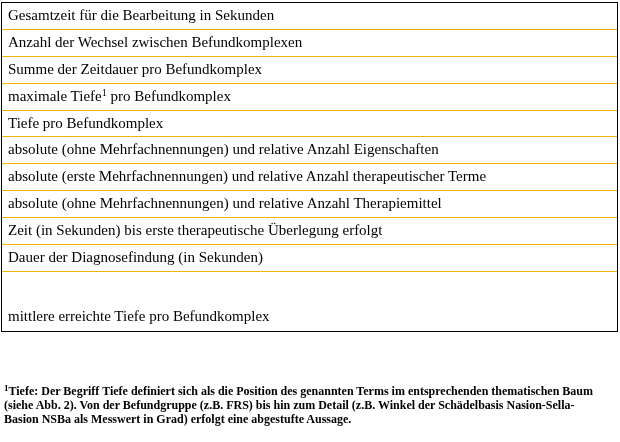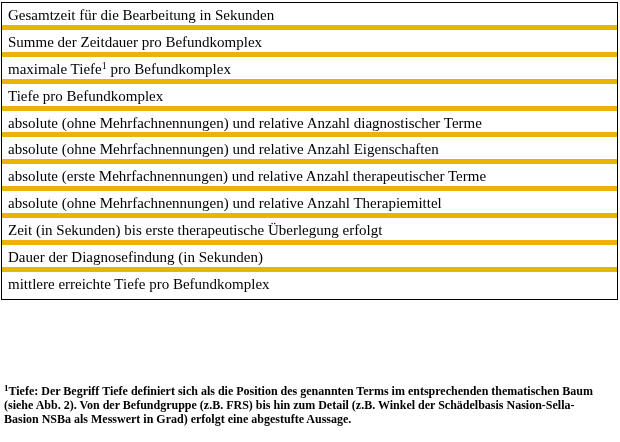--- a/index.html
+++ b/index.html
@@ -19,25 +19,26 @@
   .metrics-table {
     position: absolute;
     left: 1px;
     top: 2px;
     width: 617px;
     border: 1px solid #000000;
     background: #ffffff;
   }
   .row {
     height: 26.9px;
-    border-bottom: 5px solid #eab308;
+    border-bottom: 1px solid #eab308;
     overflow: hidden;
   }
   .row:last-child {
     border-bottom: none;
+    margin-top: 32px;
   }
   .cell {
     display: block;
     padding: 3px 4px 0 6px;
     font-size: 15px;
     line-height: 19px;
     white-space: nowrap;
   }
   sup.tref {
     font-size: 10px;
@@ -62,30 +63,30 @@
 </head>
 <body>
 
 <div class="page">
 
   <div class="metrics-table">
     <div class="row">
       <span class="cell">Gesamtzeit für die Bearbeitung in Sekunden</span>
     </div>
     <div class="row">
+      <span class="cell">Anzahl der Wechsel zwischen Befundkomplexen</span>
+    </div>
+    <div class="row">
       <span class="cell">Summe der Zeitdauer pro Befundkomplex</span>
     </div>
     <div class="row">
       <span class="cell"><span>maximale Tiefe</span><sup class="tref">1</sup><span> pro Befundkomplex</span></span>
     </div>
     <div class="row">
       <span class="cell">Tiefe pro Befundkomplex</span>
-    </div>
-    <div class="row">
-      <span class="cell">absolute (ohne Mehrfachnennungen) und relative Anzahl diagnostischer Terme</span>
     </div>
     <div class="row">
       <span class="cell">absolute (ohne Mehrfachnennungen) und relative Anzahl Eigenschaften</span>
     </div>
     <div class="row">
       <span class="cell">absolute (erste Mehrfachnennungen) und relative Anzahl therapeutischer Terme</span>
     </div>
     <div class="row">
       <span class="cell">absolute (ohne Mehrfachnennungen) und relative Anzahl Therapiemittel</span>
     </div>

